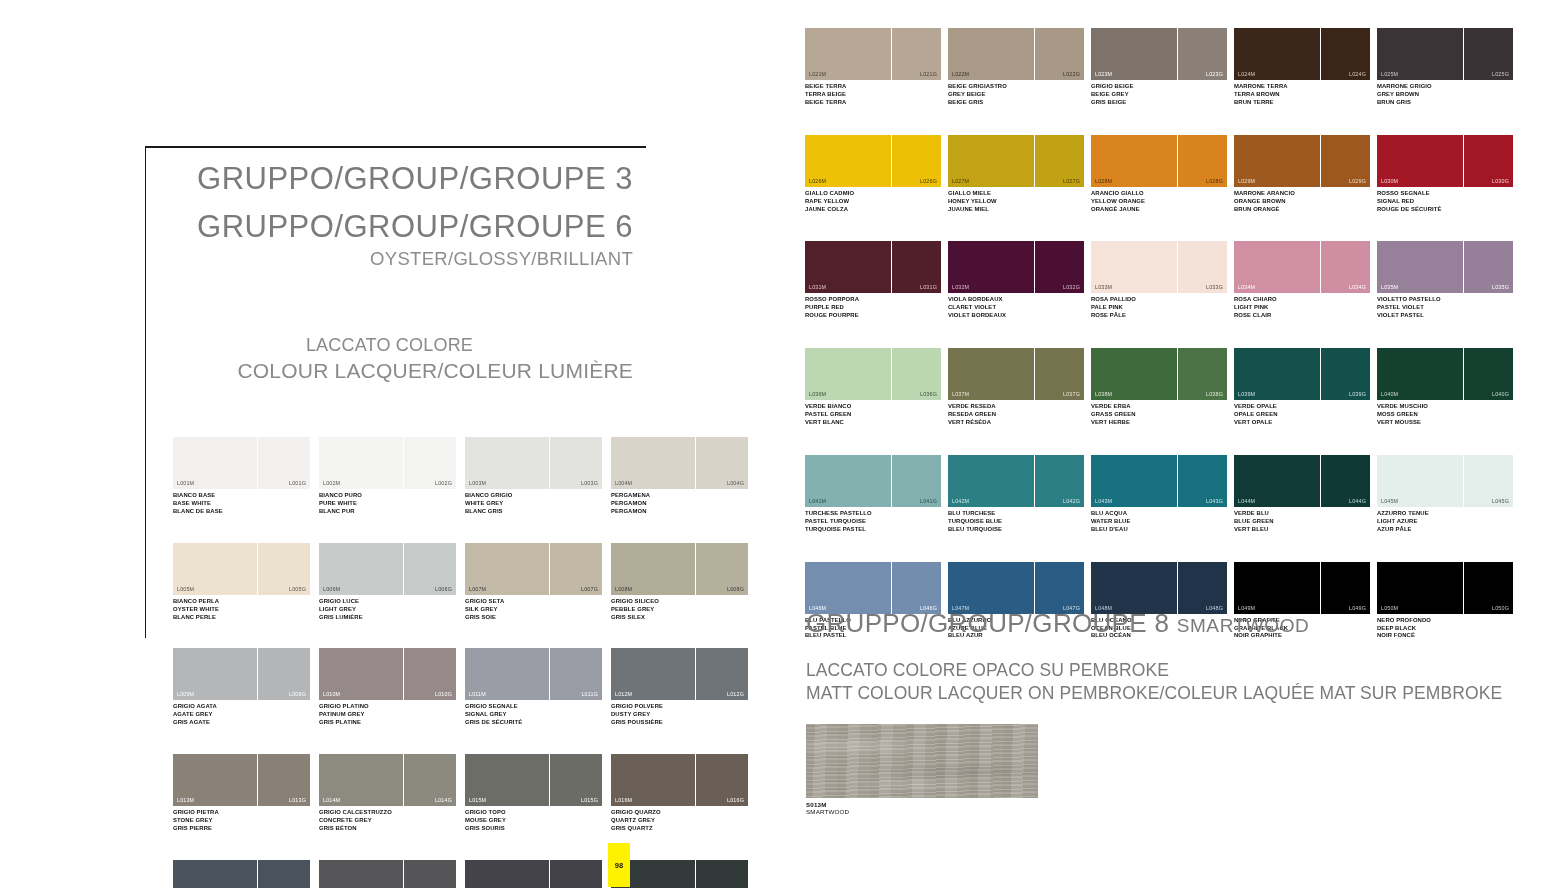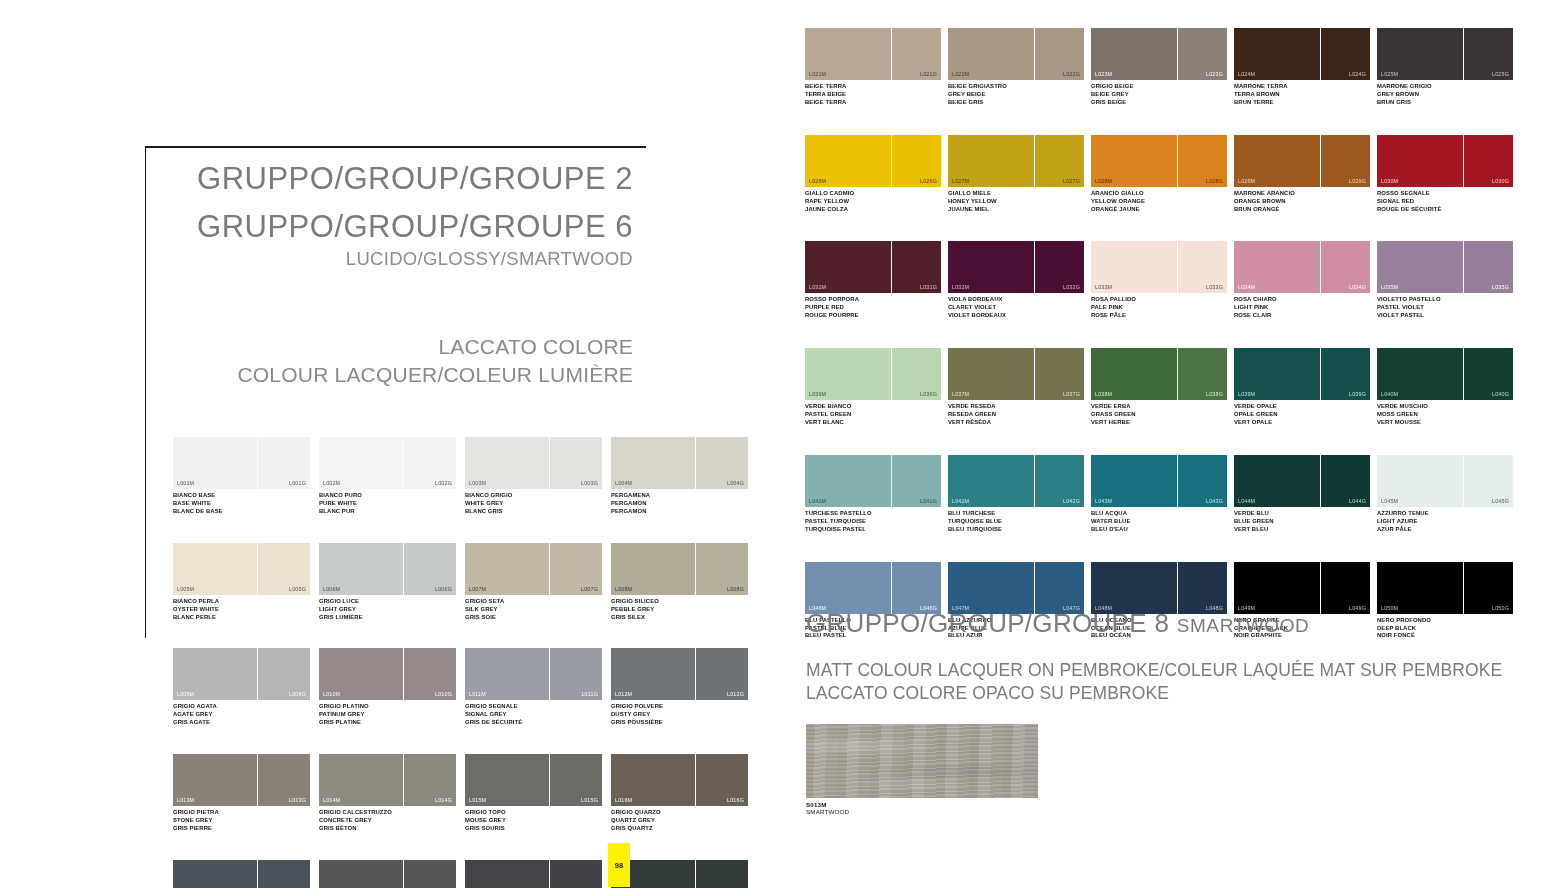--- a/index.html
+++ b/index.html
@@ -27,21 +27,21 @@
   .grp-title {
     font-size: 31px; color: #7b7b7b; letter-spacing: 0.5px;
     font-weight: 400; line-height: 1.22; white-space: nowrap;
   }
   .grp-sub {
     font-size: 18.5px; color: #8d8d8d; letter-spacing: 0.3px;
     font-weight: 400; line-height: 1.3; margin-top: 1px;
   }
   .grp-gap { height: 10px; }
   .hero-laccato { margin-top: 62px; }
-  .laccato-l1 { font-size: 21px; color: #8a8a8a; line-height: 1.36; letter-spacing: .2px; }
+  .laccato-l1 { font-size: 18px; color: #8a8a8a; line-height: 1.36; letter-spacing: .2px; text-align: center; }
   .laccato-l2 { font-size: 21px; color: #8a8a8a; line-height: 1.36; letter-spacing: .2px; }
 
   
   .grid-left { position: absolute; left: 173px; top: 437px; width: 575px; }
 
   .sw-row { display: flex; }
   .sw-cell { position: relative; }
 
   
   .chip { display: flex; align-items: flex-start; }
@@ -105,24 +105,24 @@
 </style>
 </head>
 <body>
 
 <div class="spread">
 
   <div class="page-left">
 
     <div class="hero-frame">
       <div class="hero-text">
-        <div class="grp-title">GRUPPO/GROUP/GROUPE 2</div>
+        <div class="grp-title">GRUPPO/GROUP/GROUPE 3</div>
         <div class="grp-gap"></div>
         <div class="grp-title">GRUPPO/GROUP/GROUPE 6</div>
-        <div class="grp-sub">LUCIDO/GLOSSY/SMARTWOOD</div>
+        <div class="grp-sub">OYSTER/GLOSSY/BRILLIANT</div>
 
         <div class="hero-laccato">
           <div class="laccato-l1">LACCATO COLORE</div>
           <div class="laccato-l2">COLOUR LACQUER/COLEUR LUMIÈRE</div>
         </div>
       </div>
     </div>
 
     <div class="grid-left" id="grid-left">
         <div class="sw-row" style="margin-bottom: 27px;">
@@ -872,22 +872,22 @@
           </div>
         </div>
       </div>
 
     <div class="g8-block">
       <div class="g8-title">
         <span>GRUPPO/GROUP/GROUPE 8</span>
         <span class="sm">SMARTWOOD</span>
       </div>
       <div class="g8-desc">
+        <div>LACCATO COLORE OPACO SU PEMBROKE</div>
         <div>MATT COLOUR LACQUER ON PEMBROKE/COLEUR LAQUÉE MAT SUR PEMBROKE</div>
-        <div>LACCATO COLORE OPACO SU PEMBROKE</div>
       </div>
       <div class="wood-swatch" id="wood-swatch" style="background-color: rgb(169, 164, 153);"></div>
       <div class="wood-code">S013M</div>
       <div class="wood-name">SMARTWOOD</div>
     </div>
 
   </div>
 </div>
 
 </body></html>

